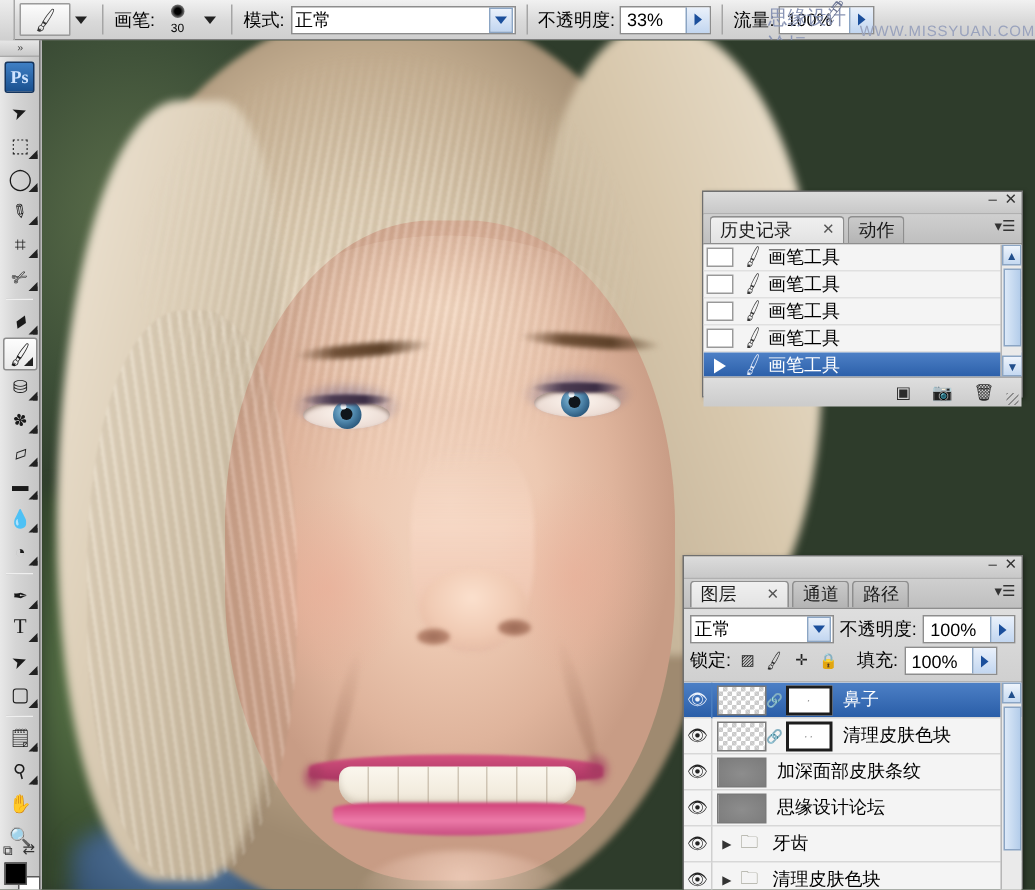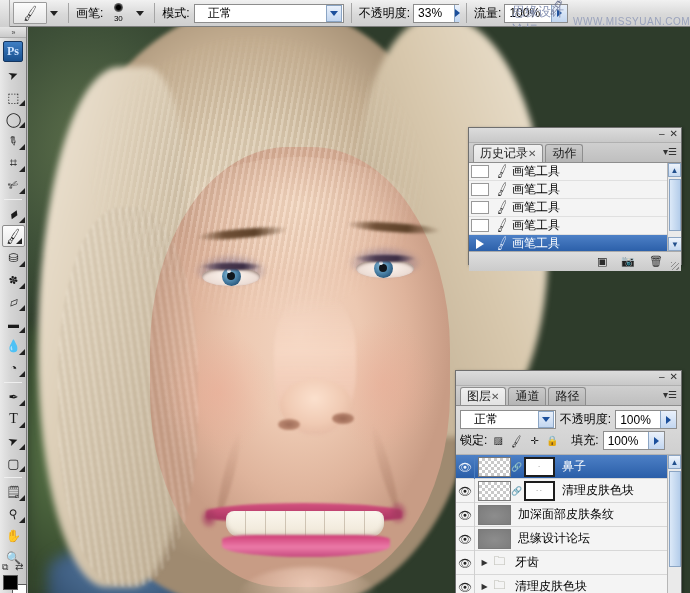--- a/index.html
+++ b/index.html
@@ -35,21 +35,21 @@
   .ob-sep { width:1px; height:20px; background:#a5a5a5; margin:0 7px; }
   .ob-label { color:#000; font-size:12px; white-space:nowrap; }
   .brush-preview { width:30px; height:24px; position:relative;
      display:flex;flex-direction:column;align-items:center;justify-content:center; }
   .brush-dot { width:9px;height:9px;border-radius:50%;
      background:radial-gradient(circle,#000 32%,#555 58%,#c8c8c8 100%); }
   .brush-num { font-size:8px; color:#000; line-height:8px; margin-top:3px;}
   .ob-select {
     height:19px; background:#fff; border:1px solid #8d8d8d;
     display:flex; align-items:center; justify-content:space-between;
-    padding-left:13px; font-size:12px;
+    padding-left:2px; font-size:12px;
   }
   .ob-select .sel-arrow {
     width:16px;height:17px;margin:0 1px 0 0;
     background:linear-gradient(#eaf1fb,#c2d6f0);
     border:1px solid #8ba5c4;
     display:flex;align-items:center;justify-content:center;
   }
   .blue-caret { width:0;height:0;border-left:4px solid transparent;
     border-right:4px solid transparent;border-top:5px solid #1b4f9c; }
   .ob-numfield {
@@ -270,21 +270,21 @@
   .panel-titlebar {
     height:15px; position:relative;
     background:linear-gradient(#dcdcdc,#c8c8c8);
     border-bottom:1px solid #b0b0b0;
   }
   .pt-btns { position:absolute; right:3px; top:0px; display:flex; gap:5px;
      font-size:10px; color:#333; line-height:12px; }
   .tabstrip { height:20px; display:flex; align-items:flex-end;
      background:linear-gradient(#cfcfcf,#bfbfbf);
      border-bottom:1px solid #8e8e8e; padding-left:4px; position:relative; }
-  .ptab { height:18px; padding:0 6px; display:flex; align-items:center; gap:0;
+  .ptab { height:18px; padding:0 6px; display:flex; align-items:center; gap:20px;
      background:linear-gradient(#cacaca,#b4b4b4);
      border:1px solid #8e8e8e; border-bottom:none;
      border-radius:3px 3px 0 0; margin-right:2px; font-size:12px; color:#1a1a1a; }
   .ptab.active { background:linear-gradient(#f0f0f0,#e2e2e2); }
   .ptab .x { font-size:10px; color:#555; }
   .pmenu { position:absolute; right:4px; top:3px; font-size:10px; color:#333;
      display:flex; align-items:center; gap:1px; }
 
   
   #history-panel { left:468px; top:127px; width:214px; height:138px; }
@@ -381,21 +381,21 @@
   <div class="ob-select" style="width:150px;margin-left:4px;">
     <span>正常</span>
     <span class="sel-arrow">
         <span class="blue-caret"></span>
       </span>
   </div>
 
   <div class="ob-sep"></div>
 
   <span class="ob-label">不透明度:</span>
-  <div class="ob-numfield" style="width:46px;margin-left:3px;gap:12px;">
+  <div class="ob-numfield" style="width:61px;margin-left:3px;gap:12px;">
     <span>33%</span>
     <span class="arrowbox">
         <span class="blue-tri-r"></span>
       </span>
   </div>
 
   <div class="ob-sep"></div>
 
   <span class="ob-label">流量:</span>
   <div class="ob-numfield" style="width:64px;margin-left:3px;">

